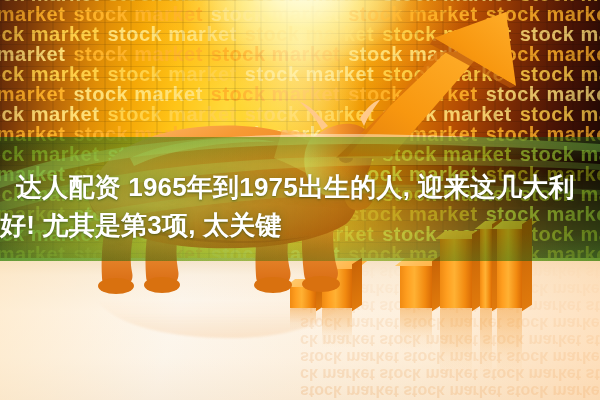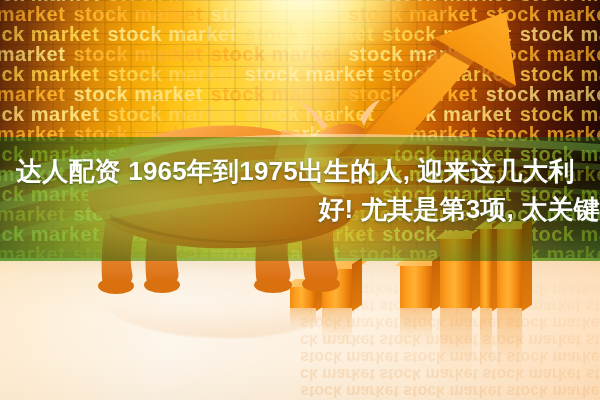--- a/index.html
+++ b/index.html
@@ -107,27 +107,27 @@
     position:absolute;left:0;top:137px;width:600px;height:124px;
     background:
       radial-gradient(ellipse 330px 90px at 150px 62px, rgba(205,230,110,.38), rgba(150,200,60,0) 75%),
       linear-gradient(to bottom, rgba(70,140,50,.30) 0%, rgba(120,180,60,0) 22%, rgba(120,180,60,0) 78%, rgba(70,140,50,.26) 100%);
   }
   
   #swoosh{position:absolute;left:0;top:118px;width:600px;height:150px;opacity:.55;}
 
   
   #headline{
-    position:absolute;left:0;top:152px;width:600px;
+    position:absolute;left:0;top:168px;width:600px;
     color:#fff;font-weight:bold;font-size:26px;line-height:38px;
     letter-spacing:.2px;
     text-shadow:0 1px 2px rgba(40,70,20,.55), 0 0 8px rgba(60,100,30,.35);
   }
   #line1{padding-left:16px;}
-  #line2{text-align:right;}
+  #line2{text-align:left;}
 </style>
 </head>
 <body>
 
 <div id="stage">
 
   <div id="wall" class="layer"></div>
   <div id="walltext">
       <div class="wrow" style="transform: translateX(0px);"><span style="color:#ffe27a">stock market</span><span style="color:#ffd24a">stock market</span><span style="color:#ffd24a">stock market</span><span style="color:#ffe27a">stock market</span><span style="color:#ffd24a">stock market</span></div>
       <div class="wrow" style="transform: translateX(-34px);"><span style="color:#ffb42a">stock market</span><span style="color:#ffb42a">stock market</span><span style="color:#ffe27a">stock market</span><span style="color:#ffb42a">stock market</span><span style="color:#ffb42a">stock market</span></div>

